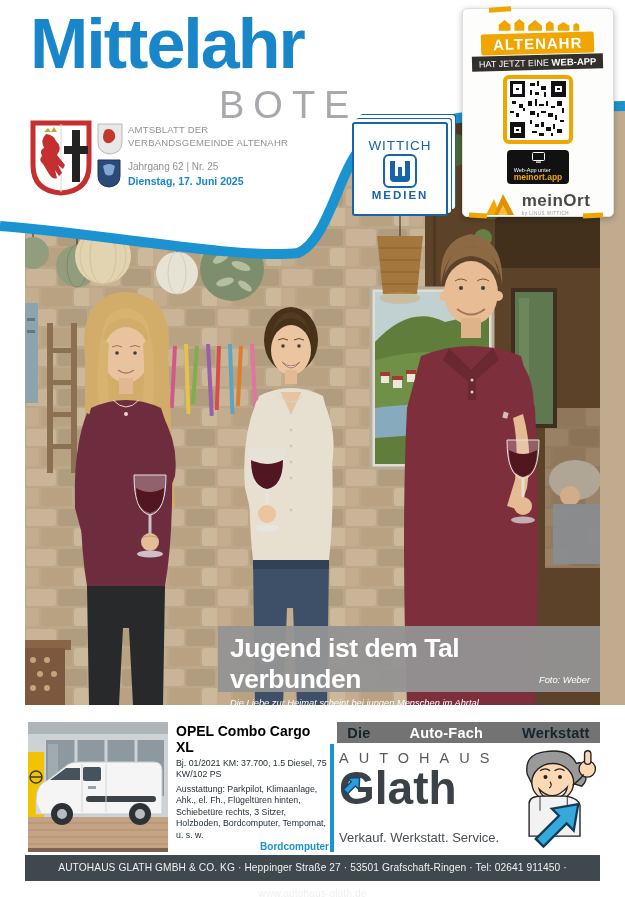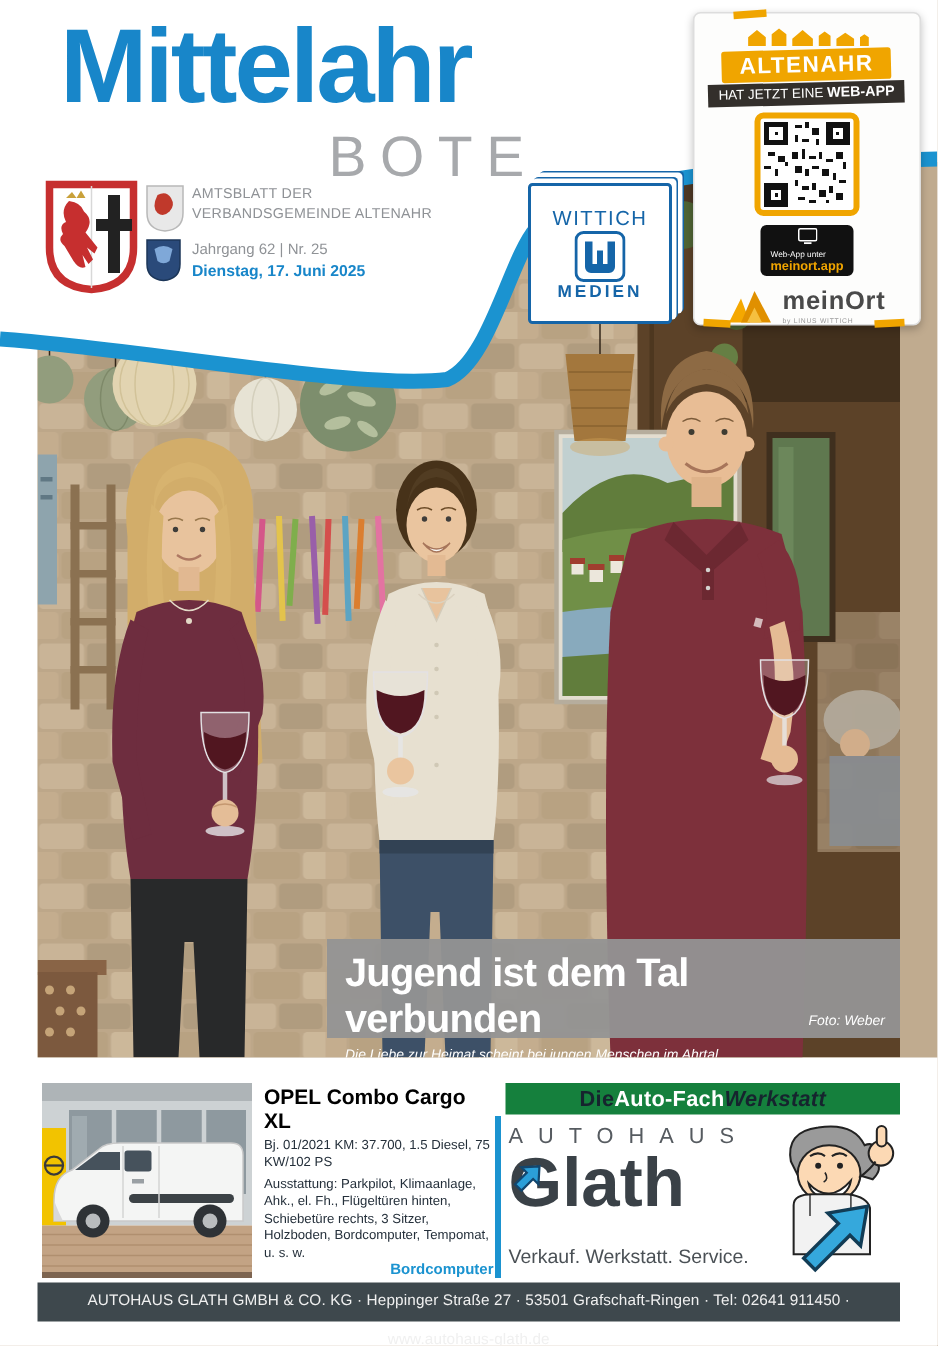--- a/index.html
+++ b/index.html
@@ -1,21 +1,21 @@
 <!DOCTYPE html>
 <html><head>
 <meta charset="utf-8">
 <style>
   html,body{margin:0;padding:0;background:#ffffff;}
   .page{position:relative;width:625px;height:897px;background:#fff;overflow:hidden;
         font-family:"Liberation Sans",sans-serif;}
 
   
   .mast{position:absolute;inset:0;z-index:6;pointer-events:none;}
-  .title{position:absolute;left:40px;top:4px;font-size:70px;font-weight:bold;
+  .title{position:absolute;left:30px;top:4px;font-size:70px;font-weight:bold;
          letter-spacing:-2px;color:#1886c9;}
   .bote{position:absolute;left:219px;top:84px;font-size:38px;color:#a7a9ac;
         letter-spacing:9px;font-weight:400;text-align:right;}
   .crest{position:absolute;left:30px;top:120px;}
   .minicrests{position:absolute;left:96px;top:122px;}
   .info{position:absolute;left:128px;top:124px;}
   .amts{font-size:9.5px;color:#8f9296;line-height:1.35;letter-spacing:.2px;}
   .issue{margin-top:11px;font-size:10px;color:#8f9296;}
   .date{font-size:10.5px;font-weight:bold;color:#1886c9;margin-top:3px;}
 
@@ -67,23 +67,23 @@
   .opel{position:absolute;left:176px;top:723px;width:153px;height:128px;z-index:3;
         display:flex;flex-direction:column;}
   .opel h3{margin:0;color:#000000;font-size:14px;}
   .opel p{margin:3px 0 0 0;font-size:8.8px;color:#25303b;line-height:1.3;}
   .pricelbl{margin-top:auto;text-align:right;color:#1b93d0;font-weight:bold;font-size:10px;}
   .price{text-align:right;color:#1b93d0;font-weight:bold;font-size:21px;}
   .divider{position:absolute;left:330px;top:744px;width:4px;height:108px;
         background:#1b93d0;z-index:3;}
 
   .glath{position:absolute;left:337px;top:722px;width:263px;height:131px;z-index:3;}
-  .gbar{background:#15803d;height:21px;display:flex;align-items:center;justify-content:center;
-        font-size:14.5px;font-weight:bold;letter-spacing:.2px;}
-  .gbar .d1{color:#16242e;} .gbar .d2{color:#fff;} .gbar .d3{color:#16242e;font-style:italic;}
+  .gbar{background:#737373;height:21px;display:flex;align-items:center;justify-content:center;
+        font-size:14.5px;font-weight:bold;letter-spacing:.2px;gap:39px;}
+  .gbar .d1{color:#16242e;} .gbar .d2{color:#fff;} .gbar .d3{color:#16242e;}
   .gbrand{position:absolute;left:2px;top:28px;}
   .ghaus{font-size:14.5px;letter-spacing:10px;color:#565b60;}
   .gname{font-size:46px;font-weight:bold;color:#3a4147;line-height:.95;margin-top:1px;
          position:relative;}
   .garrow{position:absolute;left:3px;top:24px;}
   .gtag{position:absolute;left:2px;top:108px;font-size:13px;color:#4a5055;}
   .mascot{position:absolute;right:0px;top:24px;}
 
   .footbar{position:absolute;left:25px;top:855px;width:575px;height:26px;background:#3e484d;
         color:#f0f0f0;font-size:10.2px;text-align:center;line-height:26px;z-index:3;

